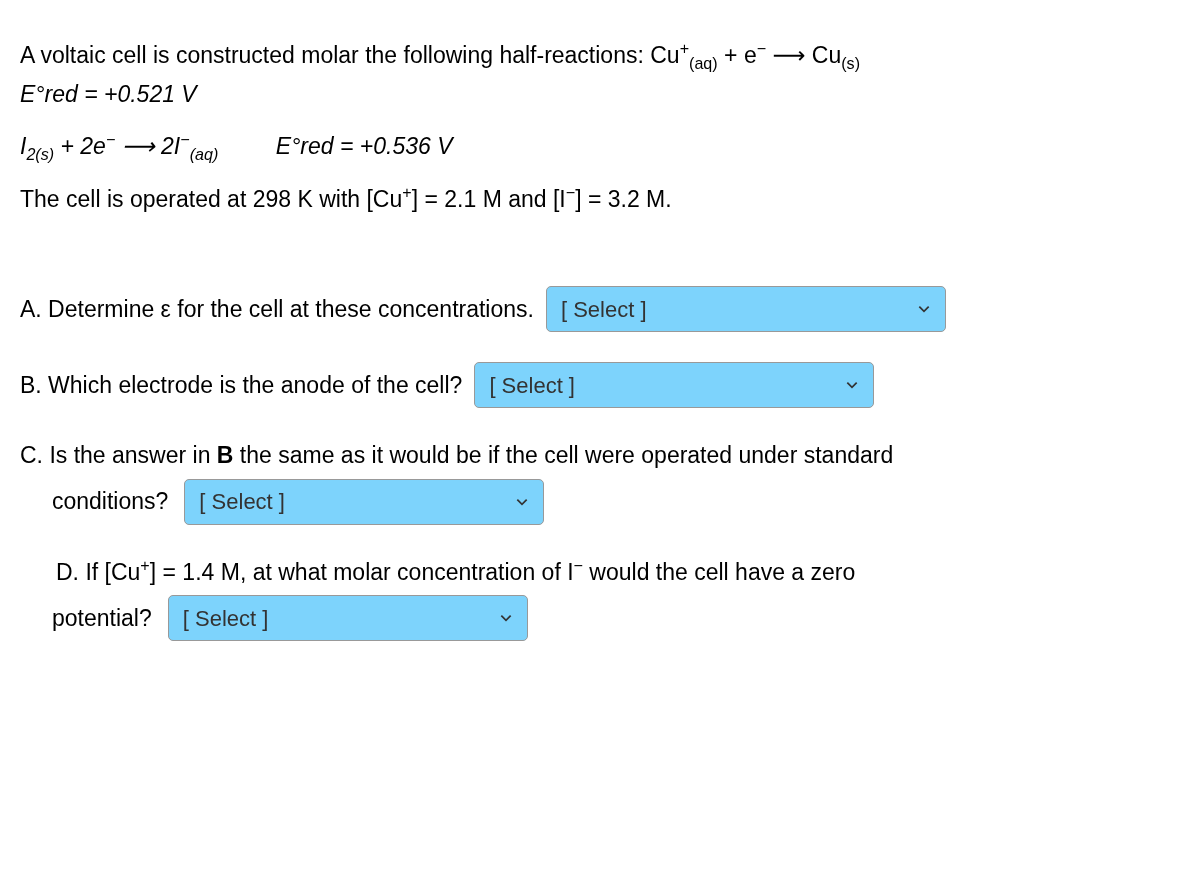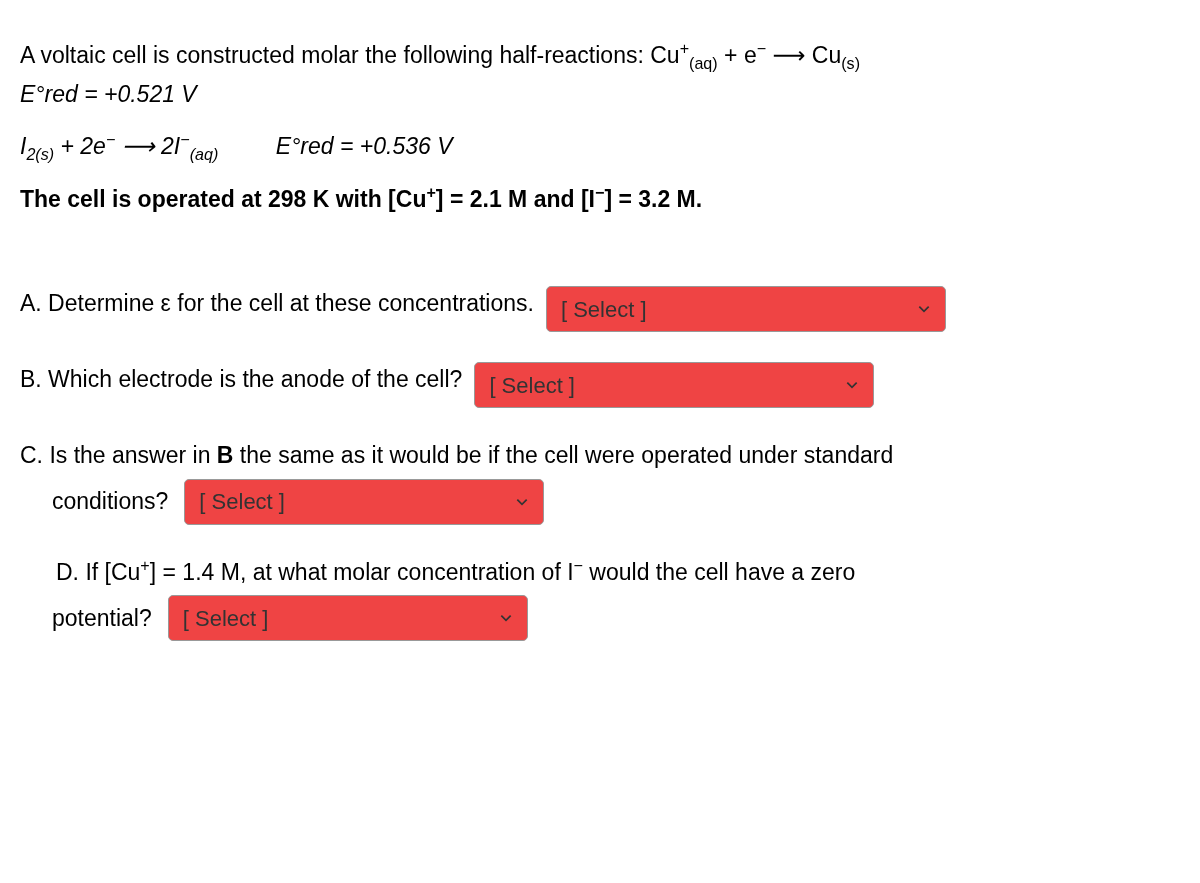--- a/index.html
+++ b/index.html
@@ -12,31 +12,31 @@
       font-size: 23px;
       color: #000;
       background: #fff;
       padding: 38px 20px 20px 20px;
       width: 1200px;
       height: 883px;
       line-height: 1.5;
     }
     .paragraph {
       margin-bottom: 18px;
-      font-weight: bold;
     }
     .intro-line {
       margin-bottom: 4px;
     }
     .reaction-line {
       margin-bottom: 18px;
       font-style: italic;
     }
     .question-line {
       display: flex;
+      align-items: center;
       flex-wrap: wrap;
       margin-bottom: 30px;
       gap: 8px 12px;
     }
     .question-line-text {
       white-space: nowrap;
     }
     .part-c {
       margin-bottom: 6px;
     }
@@ -49,21 +49,21 @@
     }
     .select-wrap {
       display: inline-flex;
       align-items: center;
       border: 1.5px solid #999;
       border-radius: 5px;
       padding: 6px 14px;
       min-width: 180px;
       height: 46px;
       justify-content: space-between;
-      background: #ef4444;
+      background: #7dd3fc;
     }
     .select-wrap.wide {
       min-width: 400px;
     }
     .select-wrap.med {
       min-width: 360px;
     }
     .select-text {
       font-size: 22px;
       color: #333;

